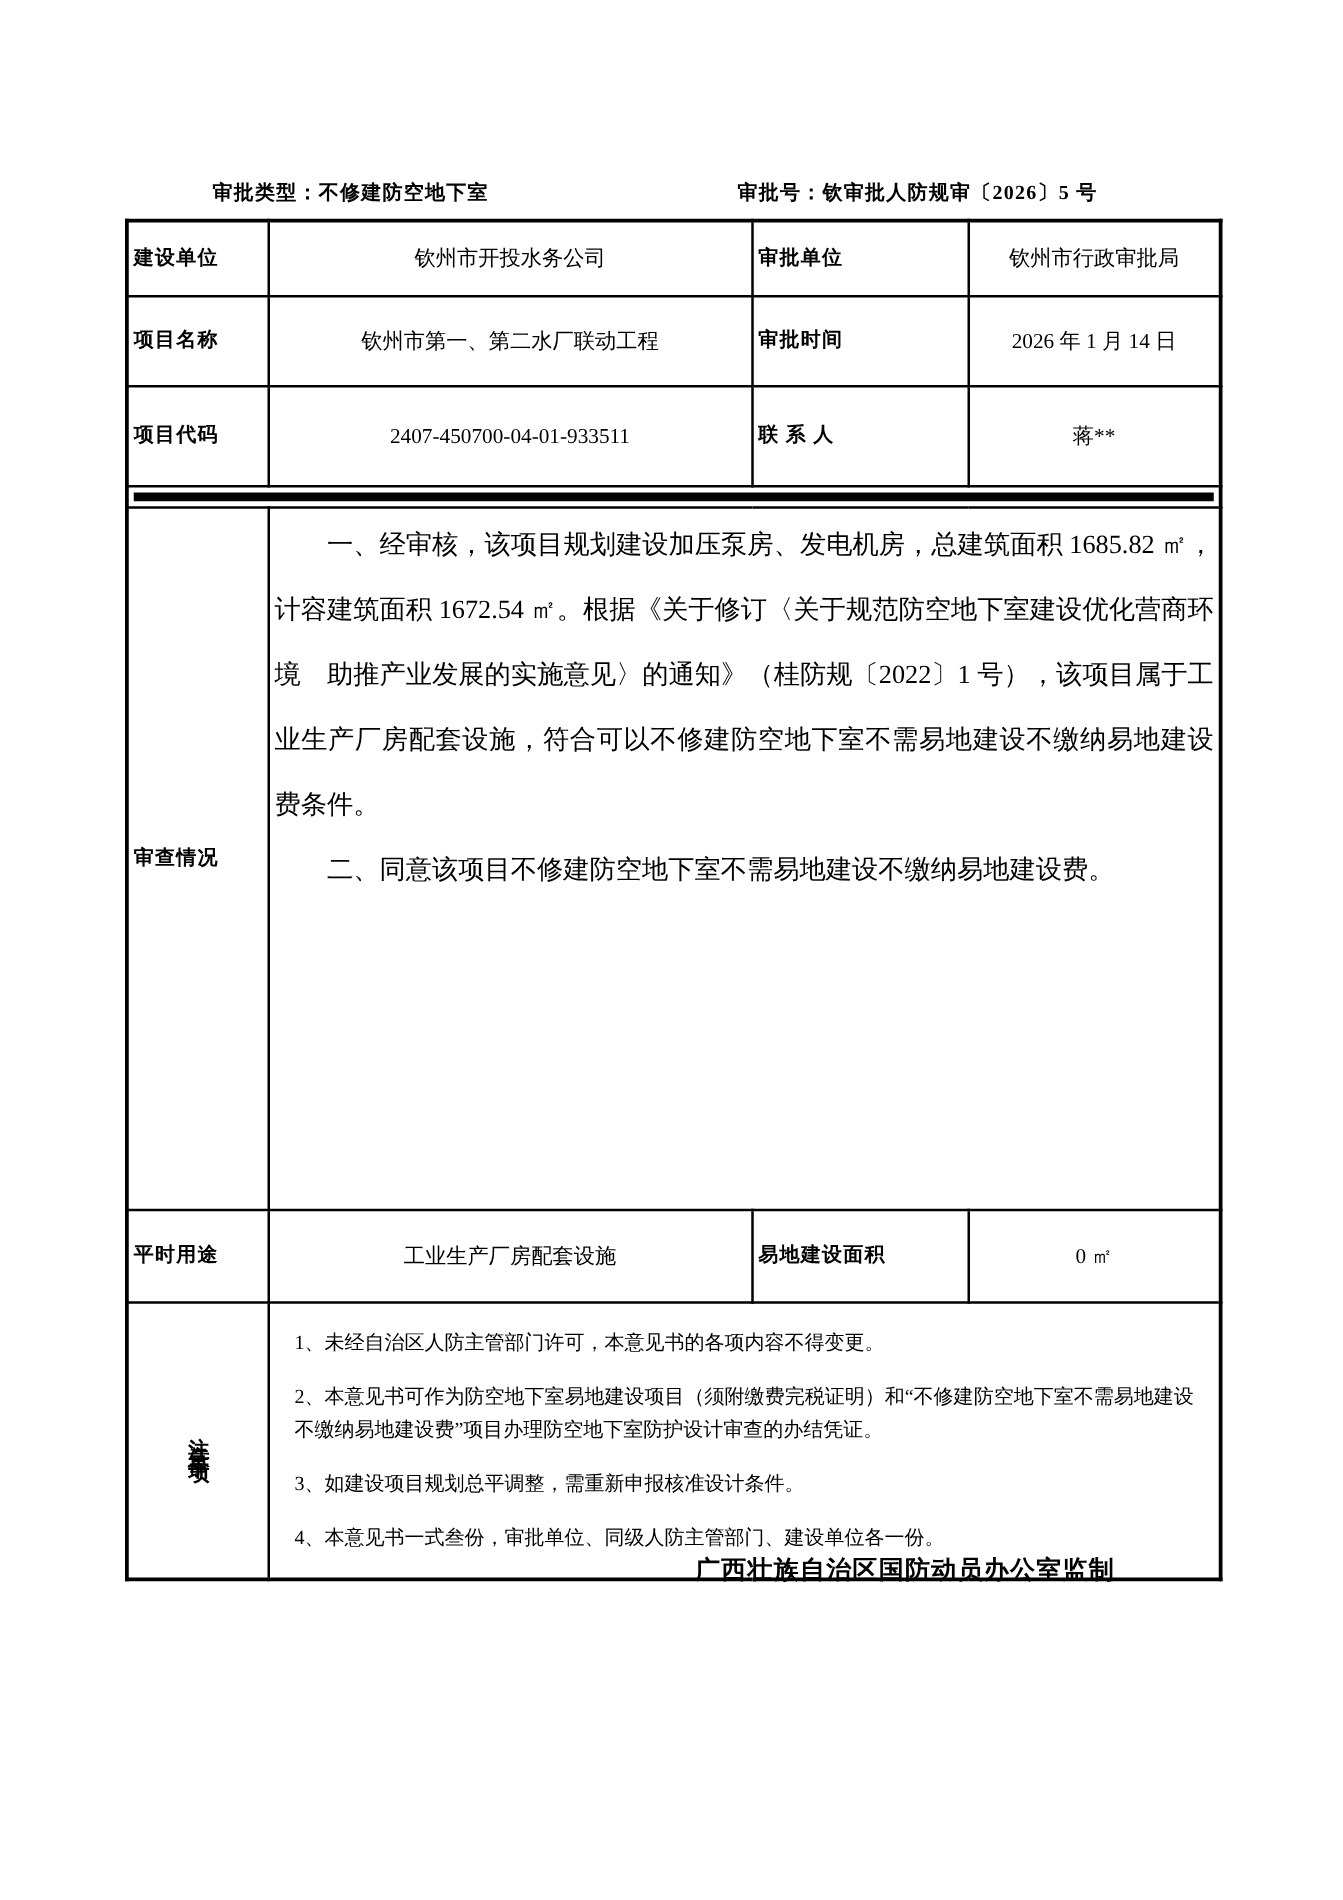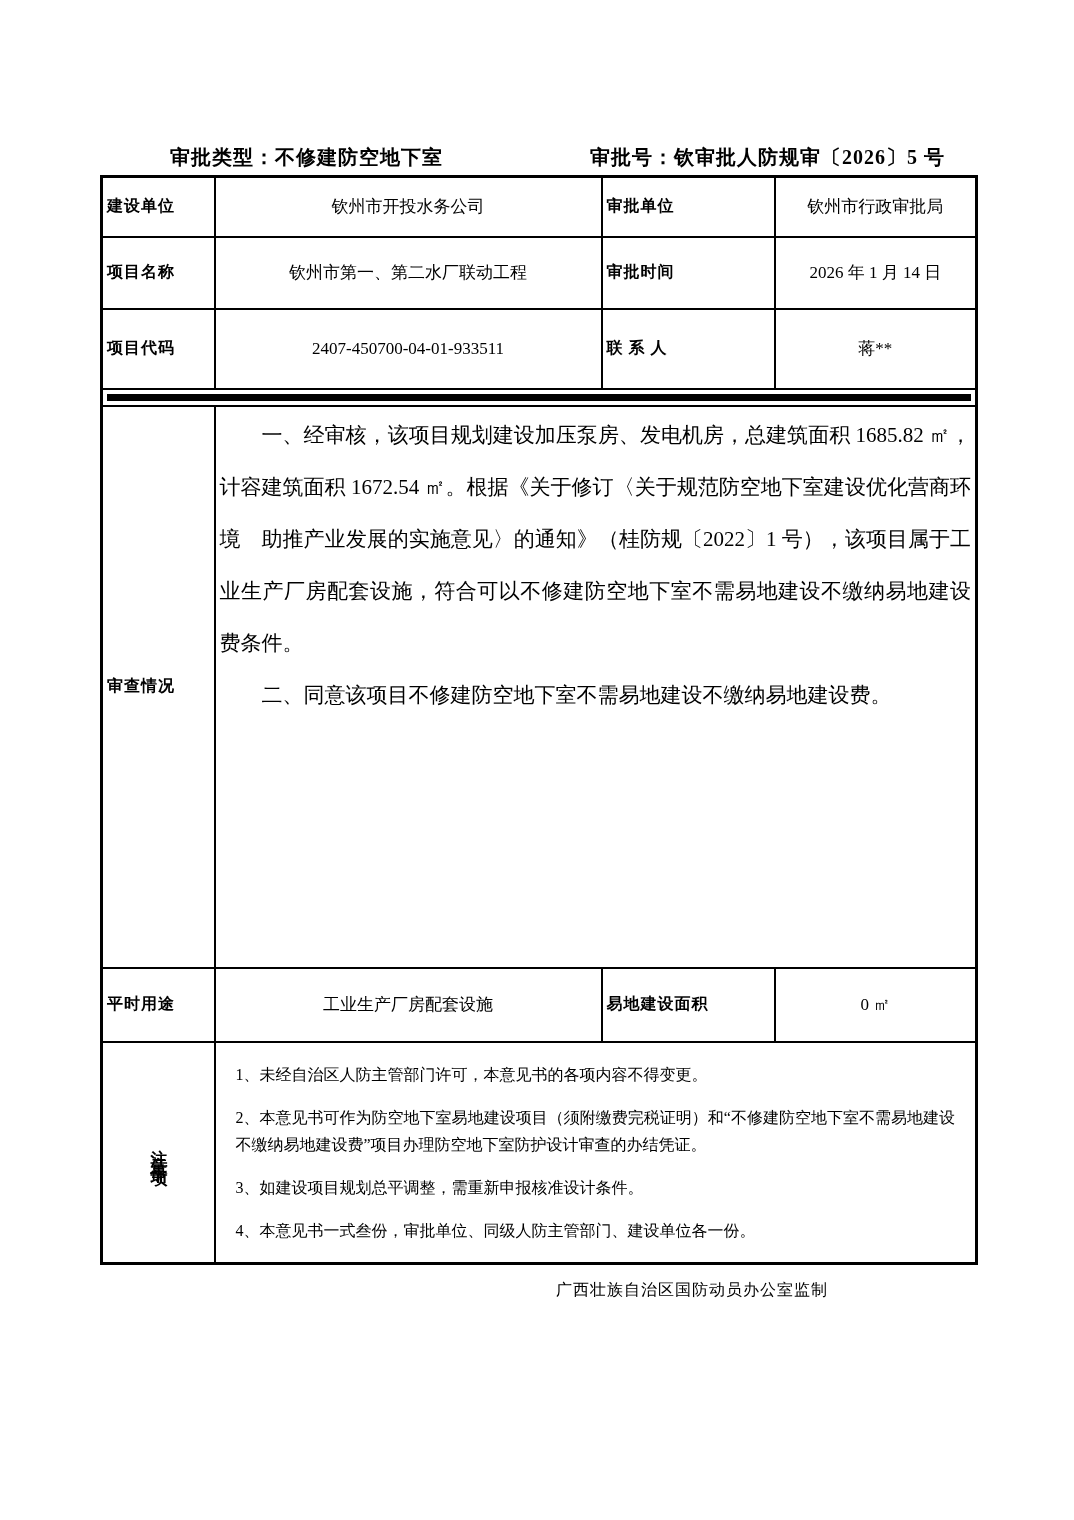--- a/index.html
+++ b/index.html
@@ -6,21 +6,21 @@
   .page{
     position:relative;
     width:1074px;height:1520px;
     background:#fff;
     font-family:"Liberation Serif","DejaVu Serif",serif;
     color:#000;
     overflow:hidden;
   }
   .doc-header span{
     position:absolute;top:144px;
-    font-size:20px;font-weight:bold;
+    font-size:16px;font-weight:bold;
     white-space:nowrap;letter-spacing:1px;
   }
   .hdr-type{left:170px;}
   .hdr-number{left:590px;}
 
   table.approval{
     position:absolute;left:100px;top:175px;
     width:875px;
     border-collapse:collapse;
     table-layout:fixed;
@@ -71,22 +71,22 @@
   td.notes-content{
     vertical-align:middle;
     padding:6px 14px;
   }
   td.notes-content p{
     margin:16px;
     font-size:16px;line-height:27px;
     text-align:justify;
   }
   .doc-footer{
-    position:absolute;left:556px;top:1280px;
-    font-size:16px;font-weight:normal;
+    position:absolute;left:556px;top:1242px;
+    font-size:20px;font-weight:bold;
     letter-spacing:1px;white-space:nowrap;
   }
 </style>
 </head>
 <body>
 
 <div class="page">
 
   <div class="doc-header">
     <span class="hdr-type">审批类型：不修建防空地下室</span>

